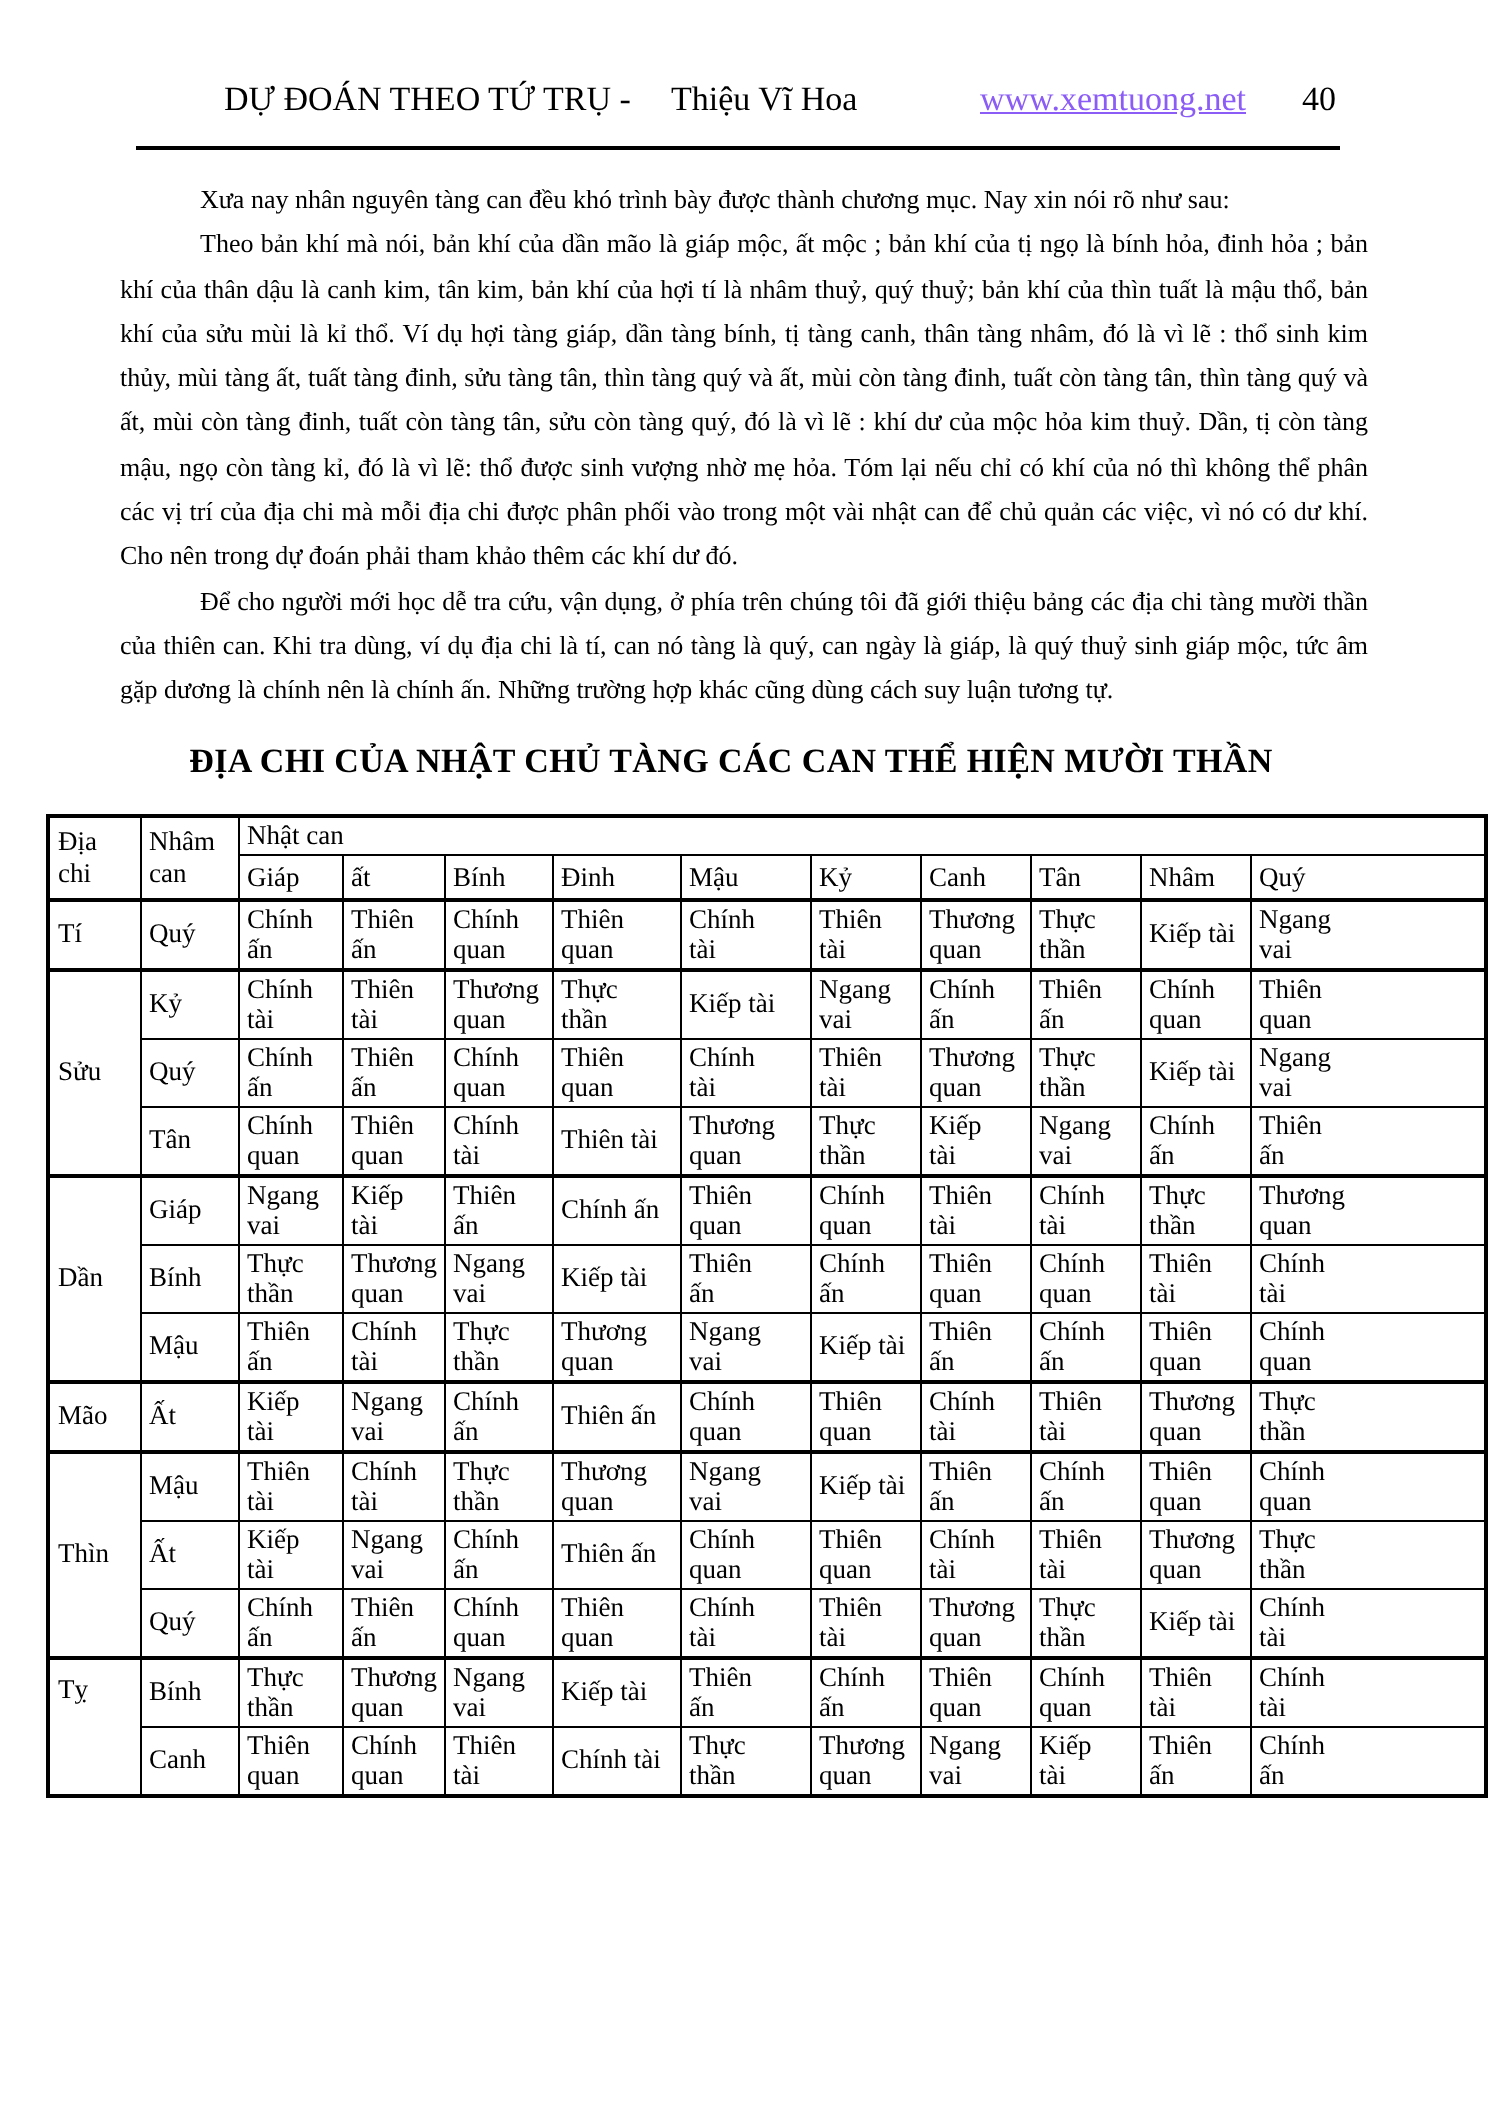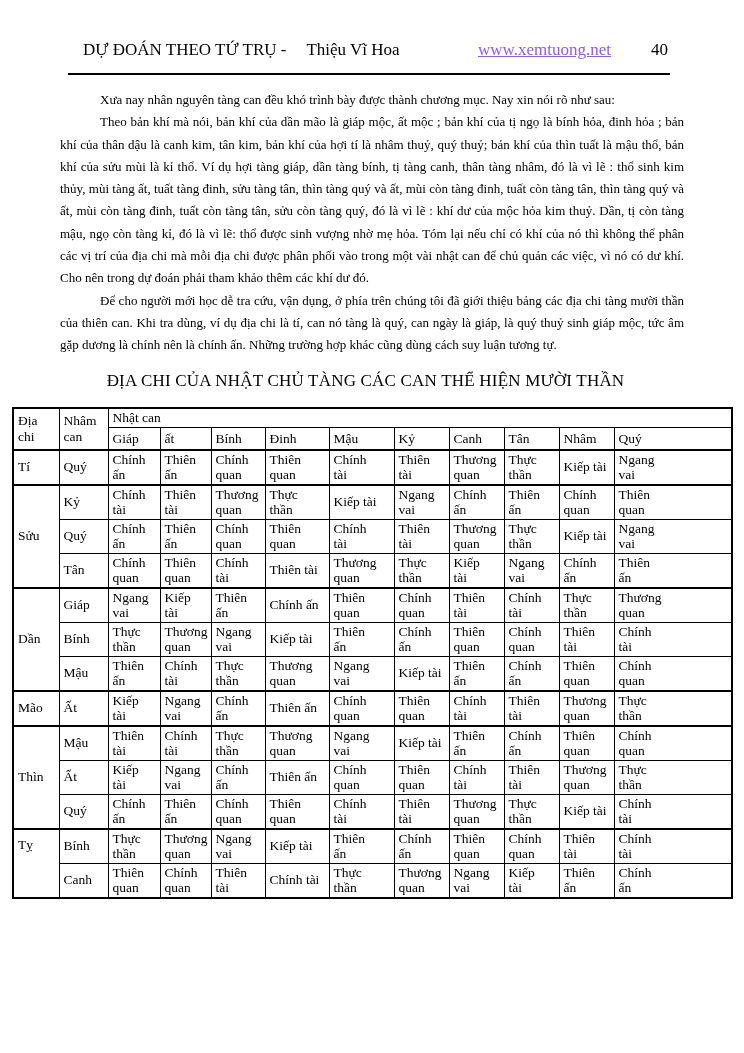--- a/index.html
+++ b/index.html
@@ -3,38 +3,38 @@
 <meta charset="utf-8">
 <style>
   html,body { margin:0; padding:0; background:#ffffff; }
   .page {
     position:relative; width:744px; height:1053px; background:#ffffff;
     color:#000; font-family:"Liberation Serif","DejaVu Serif",serif;
     overflow:hidden; box-sizing:border-box;
   }
   .header {
     display:flex; align-items:baseline;
-    padding:40px 76px 0 83px; font-size:17px; white-space:nowrap;
+    padding:40px 76px 0 112px; font-size:17px; white-space:nowrap;
   }
   .header .author { margin-left:20px; }
   .header .url { margin-left:auto; text-decoration:underline; color:#8b5cf6; cursor:pointer; }
-  .header .pagenum { margin-left:40px; }
+  .header .pagenum { margin-left:28px; }
   .rule { border-top:2px solid #000; margin:13px 74px 0 68px; height:0; }
   .body-text {
     margin:14px 60px 0 60px; font-size:13px; line-height:22.3px;
     text-align:justify;
   }
   .body-text p { margin:0; text-indent:40px; }
   .table-title {
     margin:14px 13px 16px 0; text-align:center;
-    font-size:17px; font-weight:normal; letter-spacing:0.2px;
+    font-size:17px; font-weight:bold; letter-spacing:0.2px;
   }
   table.tengods {
     border-collapse:collapse; table-layout:fixed;
-    margin-left:12px; width:719px;
+    margin-left:23px; width:719px;
     border:2px solid #000; font-size:13.5px;
   }
   table.tengods td {
     border:1px solid #000; padding:1px 4px; line-height:15.5px;
     vertical-align:middle; overflow:hidden;
   }
   thead td { vertical-align:top; }
   tr.hrow1 { height:20px; }
   tr.hrow2 { height:22px; }
   tbody tr { height:33px; }

